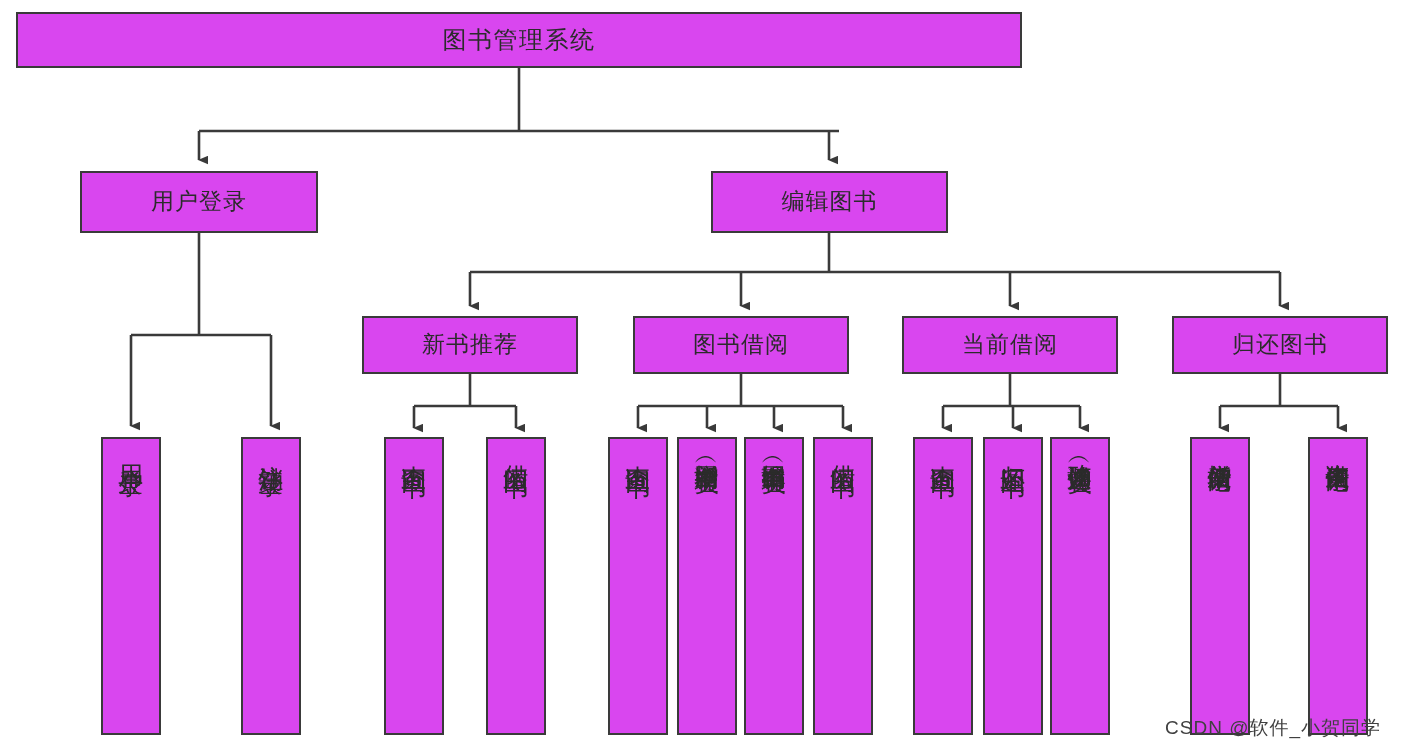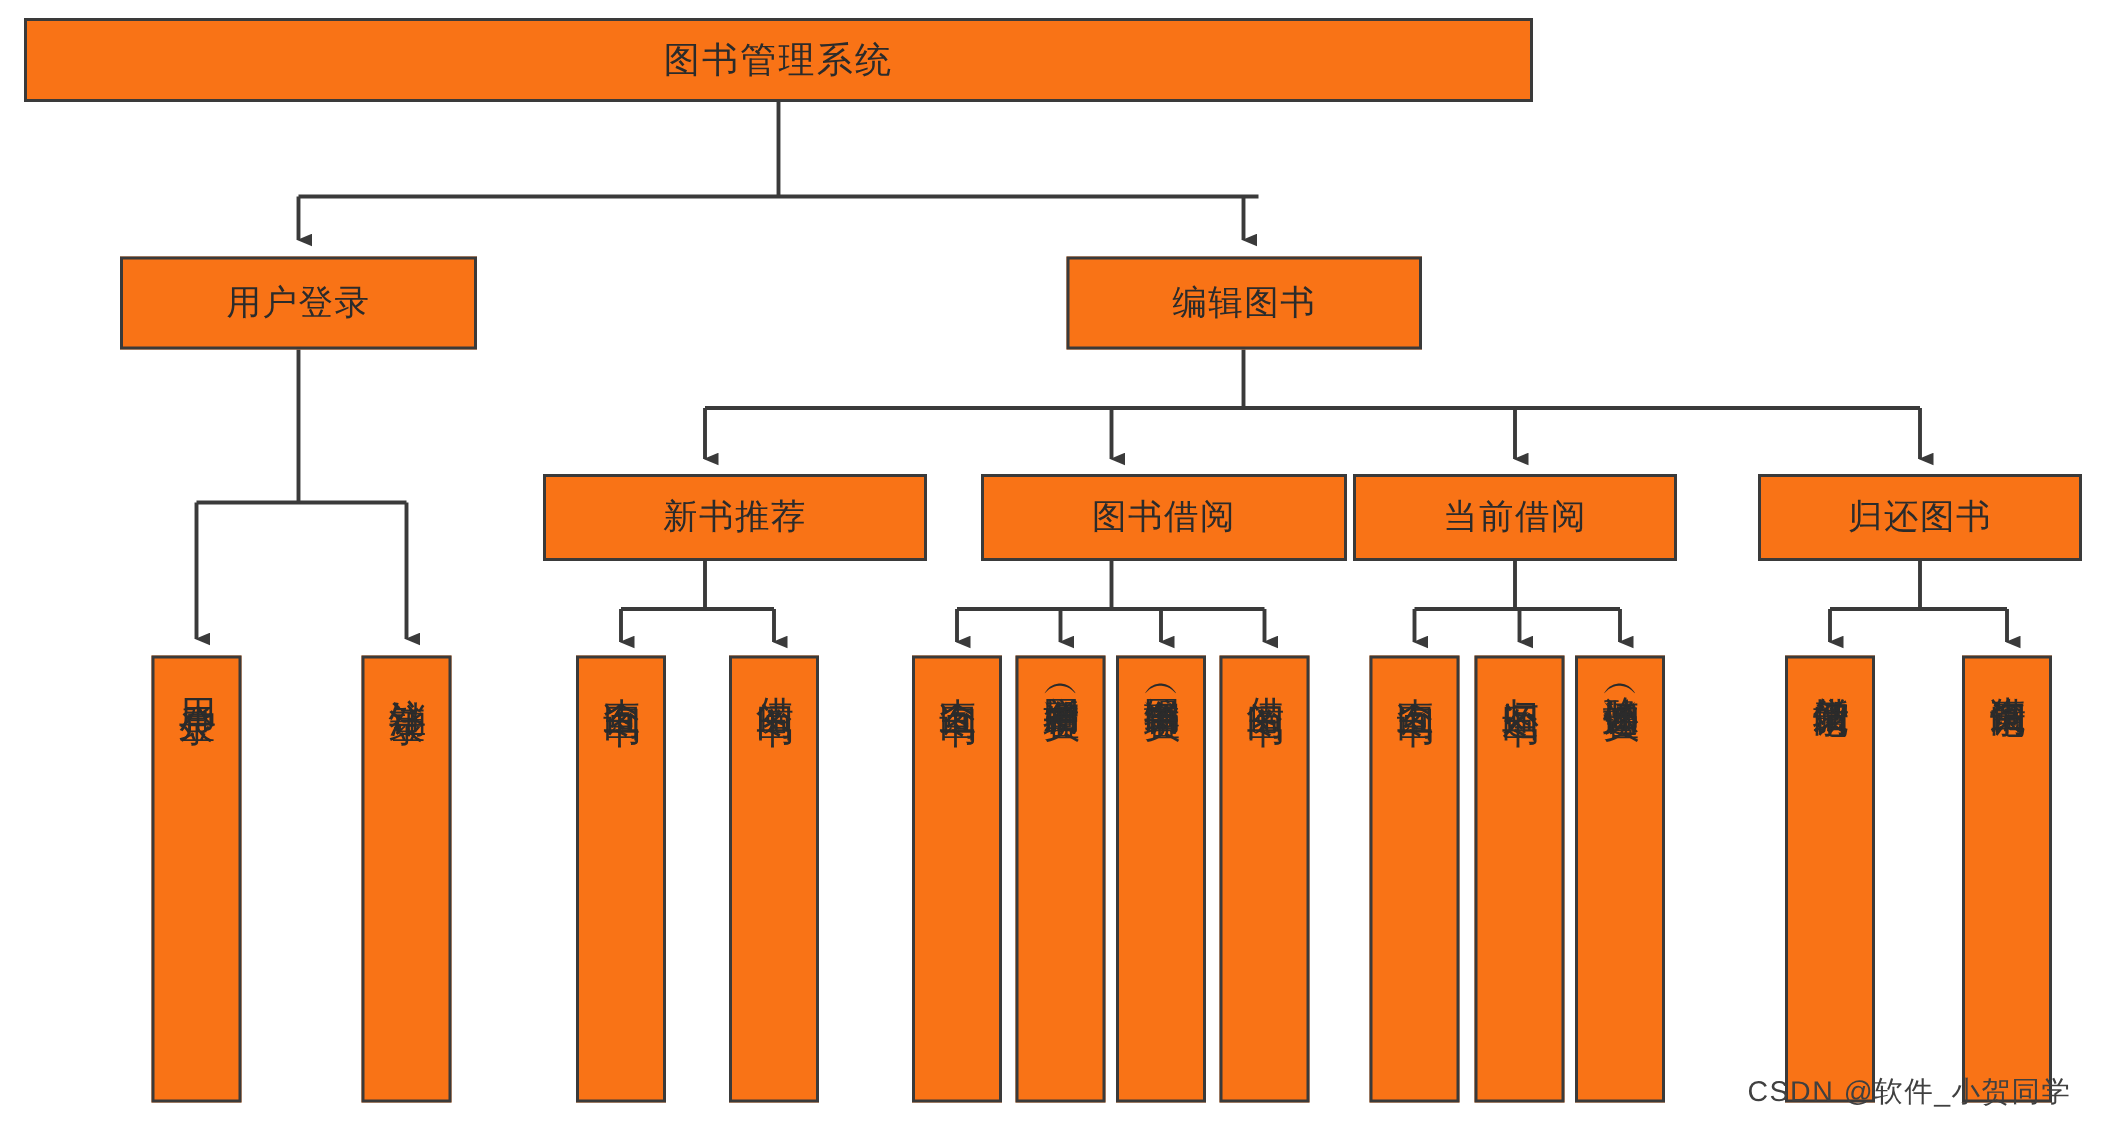--- a/index.html
+++ b/index.html
@@ -21,21 +21,21 @@
     position: absolute;
     left: 0;
     top: 0;
     width: 1405px;
     height: 747px;
   }
   .node-box {
     position: absolute;
     box-sizing: border-box;
     border: 2.5px solid #3a3a3a;
-    background: #f97316;
+    background: #d946ef;
     display: flex;
     align-items: center;
     justify-content: center;
     color: #2b2b2b;
   }
   .node-h {
     font-size: 23px;
     letter-spacing: 1px;
     line-height: 1.2;
   }
@@ -131,24 +131,24 @@
     <span>图书管理系统</span>
   </div>
 
   <div class="node-box node-h" style="left:80px; top:171px; width:238px; height:62px;">
     <span>用户登录</span>
   </div>
   <div class="node-box node-h" style="left:711px; top:171px; width:237px; height:62px;">
     <span>编辑图书</span>
   </div>
 
-  <div class="node-box node-h" style="left:362px; top:316px; width:256px; height:58px;">
+  <div class="node-box node-h" style="left:362px; top:316px; width:216px; height:58px;">
     <span>新书推荐</span>
   </div>
-  <div class="node-box node-h" style="left:654px; top:316px; width:244px; height:58px;">
+  <div class="node-box node-h" style="left:633px; top:316px; width:216px; height:58px;">
     <span>图书借阅</span>
   </div>
   <div class="node-box node-h" style="left:902px; top:316px; width:216px; height:58px;">
     <span>当前借阅</span>
   </div>
   <div class="node-box node-h" style="left:1172px; top:316px; width:216px; height:58px;">
     <span>归还图书</span>
   </div>
 
   <div class="node-box node-v" style="left:101px; top:437px; width:60px; height:298px;">

